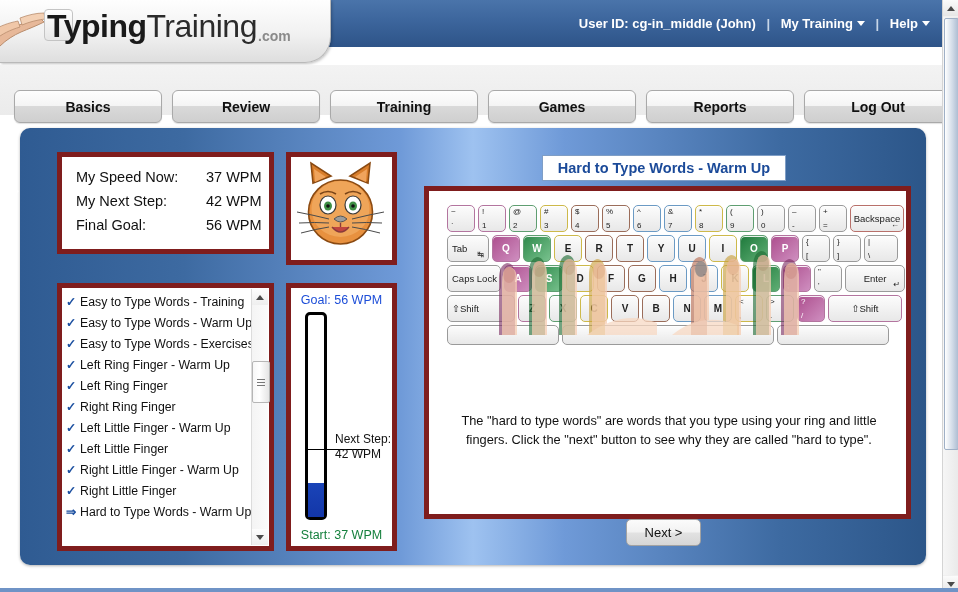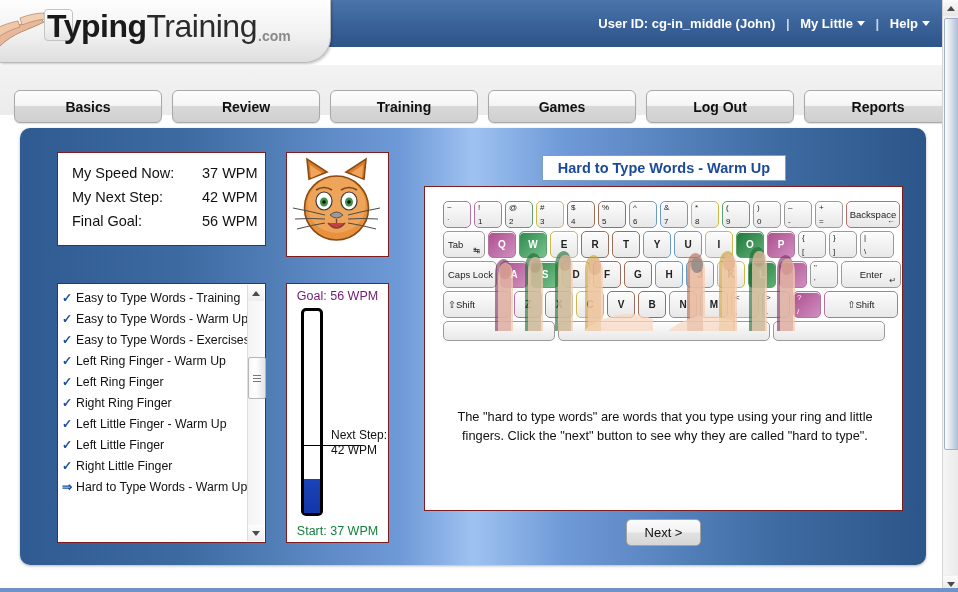--- a/index.html
+++ b/index.html
@@ -90,21 +90,21 @@
         #6f9ad8 60%, #3d6aa1 84%, #2c5689 100%);
     box-shadow: 0 1px 3px rgba(0,0,0,0.3);
   }
   .leftnotch {
     position: absolute; left: 0px; top: 188px; width: 22px; height: 22px;
     background: #ffffff;
     transform: rotate(45deg) translate(-11px,0);
   }
 
   
-  .card { position: absolute; background: #ffffff; border: 1px solid #7f1d1d; }
+  .card { position: absolute; background: #ffffff; border: 5px solid #7f1d1d; }
 
   
   .stats { left: 57px; top: 152px; width: 207px; height: 92px; }
   .stats .line {
     position: absolute; left: 14px; font-size: 14.5px; color: #111; white-space: nowrap;
   }
   .stats .lbl { display: inline-block; }
   .stats .val { position: absolute; }
 
   
@@ -150,21 +150,21 @@
   }
   .sthumb i {
     position: absolute; left: 4px; top: 17px; width: 8px; height: 1px;
     background: #777; box-shadow: 0 3px 0 #777, 0 6px 0 #777;
   }
 
   
   .metercard { left: 286px; top: 283px; width: 101px; height: 258px; }
   .meter-goal {
     position: absolute; left: 0; top: 5px; width: 101px; text-align: center;
-    font-size: 12.5px; color: #701a75;
+    font-size: 12.5px; color: #1d4ed8;
   }
   .meter-start {
     position: absolute; left: 0; bottom: 4px; width: 101px; text-align: center;
     font-size: 12.5px; color: #15803d;
   }
   .tube {
     position: absolute; left: 14px; top: 24px; width: 22px; height: 208px;
     border: 3px solid #000; border-radius: 5px; background: #ffffff;
     box-sizing: border-box;
   }
@@ -285,34 +285,34 @@
       <div class="logo-key"></div>
       <div class="logo-text">
         <span class="b">Typing</span><span class="n">Training</span>
       </div>
       <div class="logo-dotcom">.com</div>
     </div>
 
     <div class="userbar">
       <span>User ID: cg-in_middle (John)</span>
       <span class="sep">|</span>
-      <span class="lnk"><span>My Little</span><span class="caret"></span></span>
+      <span class="lnk"><span>My Training</span><span class="caret"></span></span>
       <span class="sep">|</span>
       <span class="lnk"><span>Help</span><span class="caret"></span></span>
     </div>
   </div>
 
   <div class="navbar">
     <div class="navrow" id="navrow">
         <div class="navbtn">Basics</div>
         <div class="navbtn">Review</div>
         <div class="navbtn">Training</div>
         <div class="navbtn">Games</div>
+        <div class="navbtn">Reports</div>
         <div class="navbtn">Log Out</div>
-        <div class="navbtn">Reports</div>
       </div>
   </div>
 
   <div class="content"></div>
   <div class="leftnotch"></div>
 
   <div class="card stats">
     <div id="statsrows">
         <div class="line" style="top: 12px;"><span class="lbl">My Speed Now:</span><span class="val" style="left: 130px;">37 WPM</span></div>
         <div class="line" style="top: 36px;"><span class="lbl">My Next Step:</span><span class="val" style="left: 130px;">42 WPM</span></div>
@@ -351,20 +351,21 @@
   <div class="card listcard">
     <div class="listscroll" id="lessonlist">
         <div class="lesson"><span class="mk">✓</span><span>Easy to Type Words - Training</span></div>
         <div class="lesson"><span class="mk">✓</span><span>Easy to Type Words - Warm Up</span></div>
         <div class="lesson"><span class="mk">✓</span><span>Easy to Type Words - Exercises</span></div>
         <div class="lesson"><span class="mk">✓</span><span>Left Ring Finger - Warm Up</span></div>
         <div class="lesson"><span class="mk">✓</span><span>Left Ring Finger</span></div>
         <div class="lesson"><span class="mk">✓</span><span>Right Ring Finger</span></div>
         <div class="lesson"><span class="mk">✓</span><span>Left Little Finger - Warm Up</span></div>
         <div class="lesson"><span class="mk">✓</span><span>Left Little Finger</span></div>
+        <div class="lesson"><span class="mk">✓</span><span>Right Little Finger - Warm Up</span></div>
         <div class="lesson"><span class="mk">✓</span><span>Right Little Finger</span></div>
         <div class="lesson current"><span class="mk">⇒</span><span>Hard to Type Words - Warm Up</span></div>
       </div>
     <div class="sbar">
       <div class="sbtn up">
           <span class="tri u"></span>
         </div>
       <div class="sthumb">
           <i></i>
         </div>

